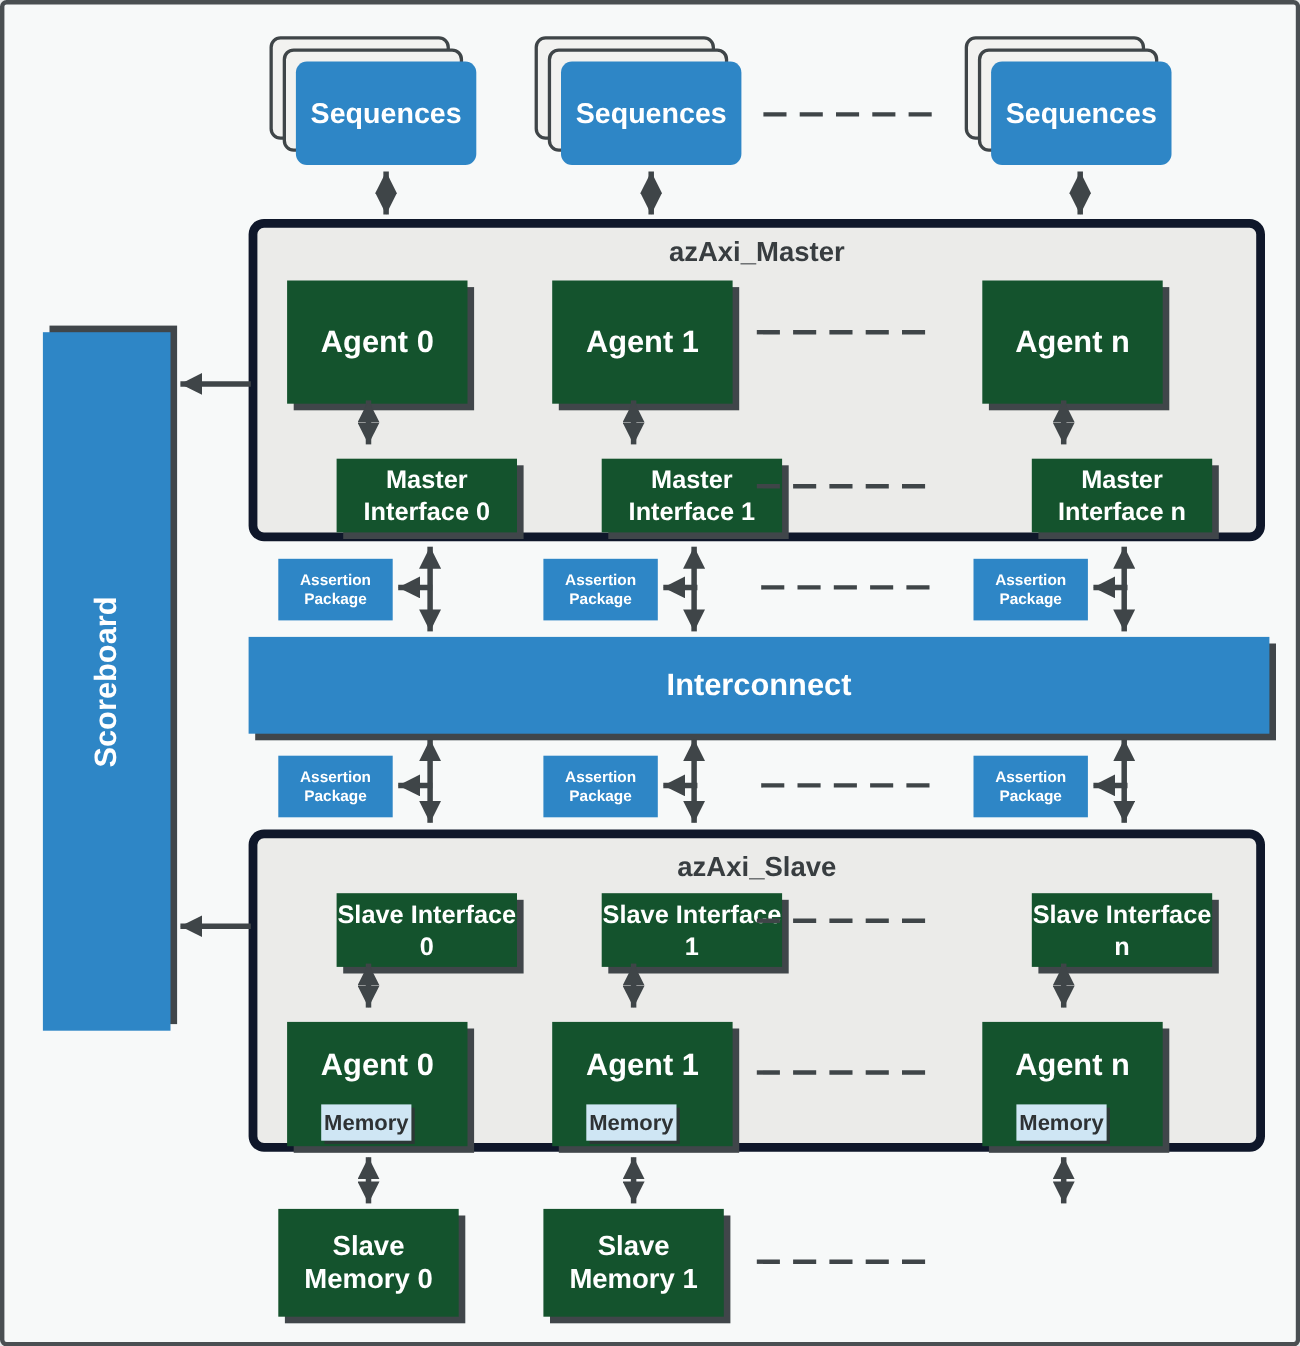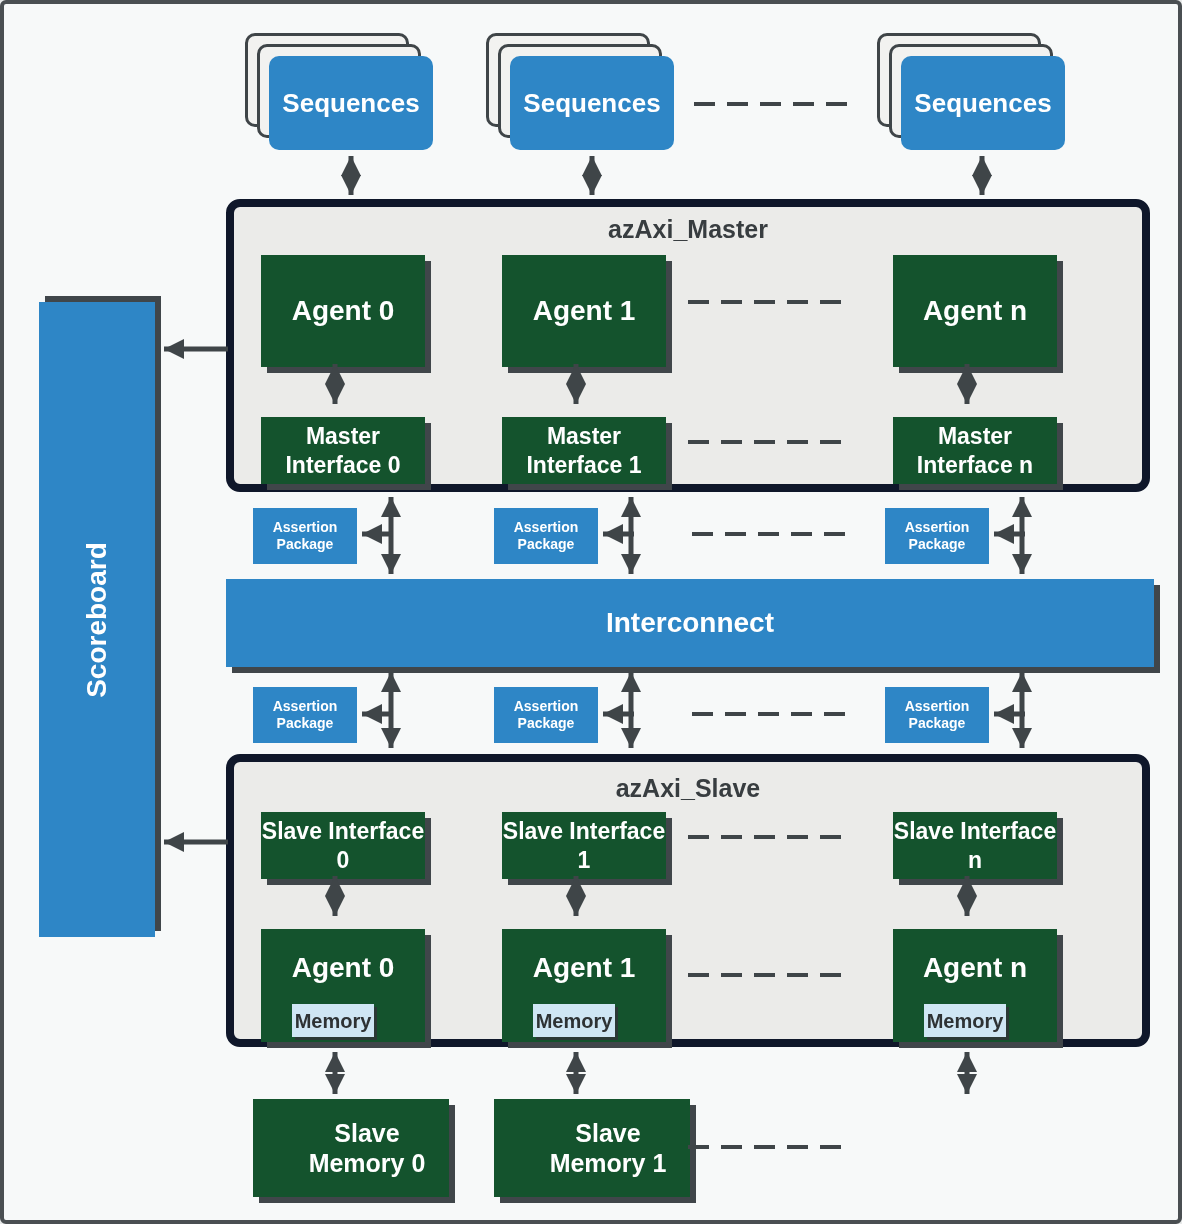--- a/index.html
+++ b/index.html
@@ -16,21 +16,21 @@
   }
   .container{
     position:absolute;background:#ebebe9;border:8px solid #0f172a;border-radius:14px;
     z-index:2;box-sizing:border-box;
   }
   .ctitle{
     position:absolute;left:0;right:0;top:8px;text-align:center;
     font-size:25px;font-weight:bold;color:#383d40;z-index:3;
   }
   .agent{width:164px;height:112px;font-size:28px;}
-  .iface{width:164px;height:67px;font-size:23px;}
+  .iface{width:164px;height:67px;font-size:23px;margin-left:45px;}
   .assert{
     position:absolute;width:104px;height:56px;background:#2e86c6;color:#fff;
     font-weight:bold;font-size:14px;line-height:1.25;display:flex;align-items:center;
     justify-content:center;text-align:center;z-index:5;
   }
   .interconnect{
     position:absolute;left:222px;top:575px;width:928px;height:88px;background:#2e86c6;
     color:#fff;font-weight:bold;font-size:28px;display:flex;align-items:center;
     justify-content:center;box-shadow:6px 6px 0 0 #40464a;z-index:4;
   }
@@ -51,21 +51,21 @@
   .seq-box{
     position:absolute;left:24px;top:23px;width:164px;height:94px;background:#2e86c6;
     border-radius:10px;color:#fff;font-weight:bold;font-size:26px;
     display:flex;align-items:center;justify-content:center;
   }
   .memchip{
     position:absolute;left:31px;top:75px;width:82px;height:33px;background:#cfe6f4;
     color:#2e3234;font-weight:bold;font-size:20px;display:flex;align-items:center;
     justify-content:center;box-shadow:3px 3px 0 0 rgba(47,52,55,0.85);line-height:1;
   }
-  .smem{width:164px;height:98px;font-size:25px;padding-left:32px;}
+  .smem{width:164px;height:98px;font-size:25px;}
 </style>
 </head>
 <body>
 
 <div class="stage">
 
   <svg class="connectors" width="1182" height="1224" viewBox="0 0 1182 1224">
     <defs>
       <marker id="mup" viewBox="0 0 10 10" refX="5" refY="0" markerWidth="4" markerHeight="4" orient="0">
         <path d="M0,10 L5,0 L10,10 z" fill="#3f4548"></path>

